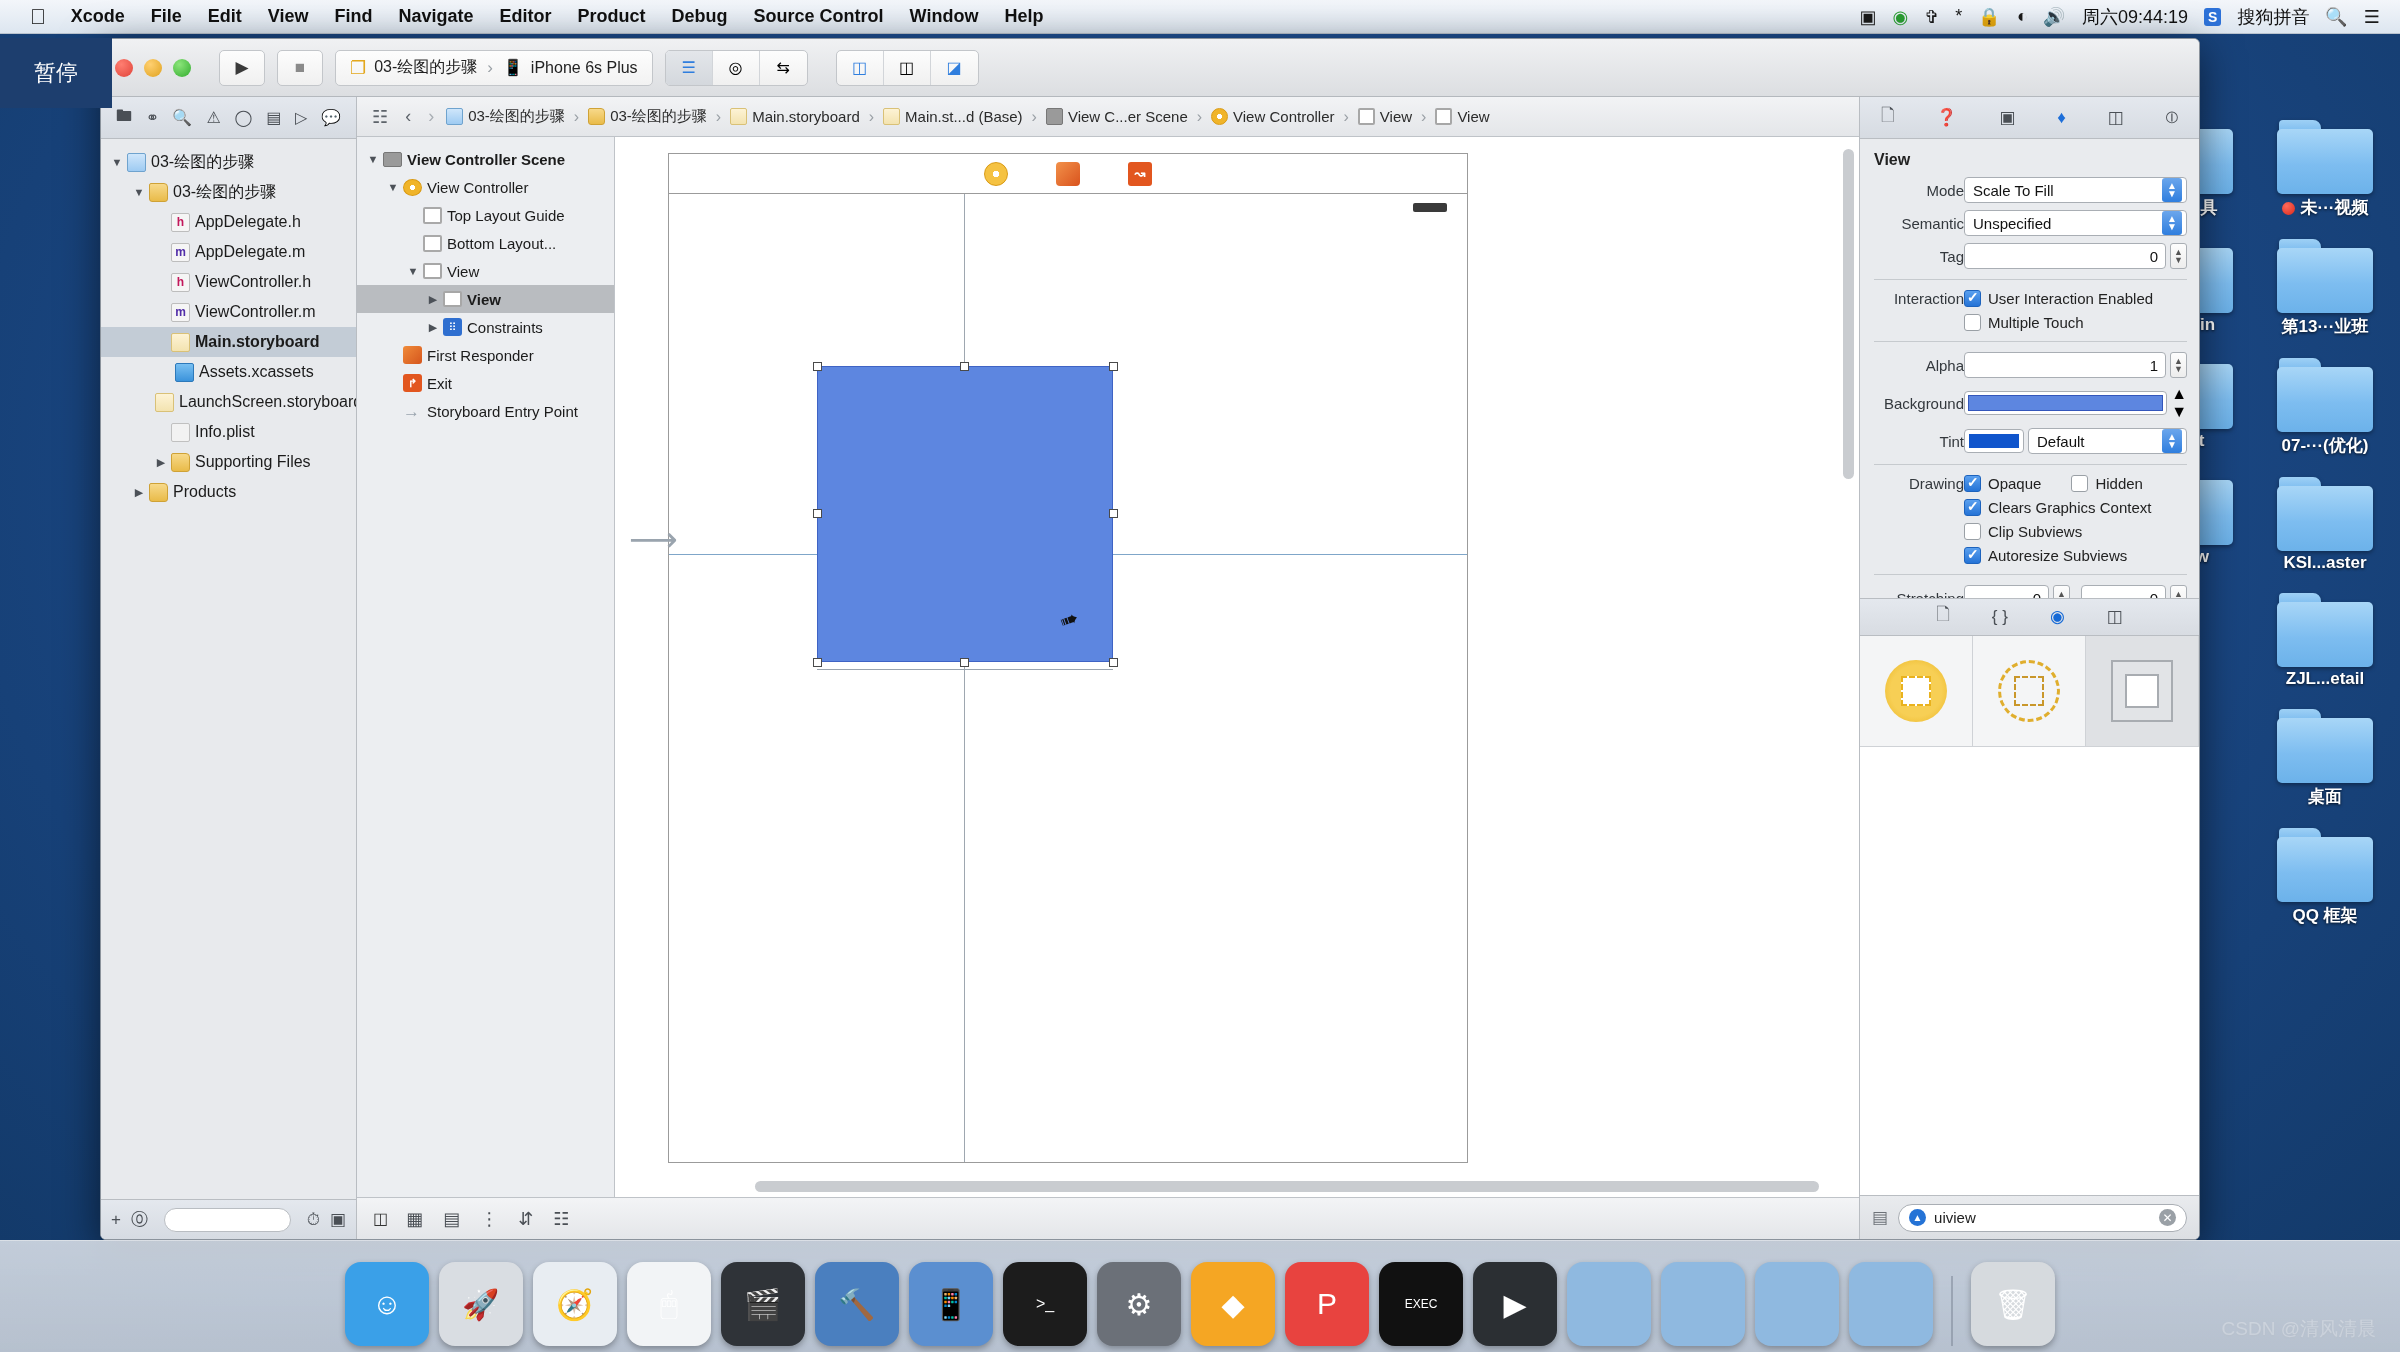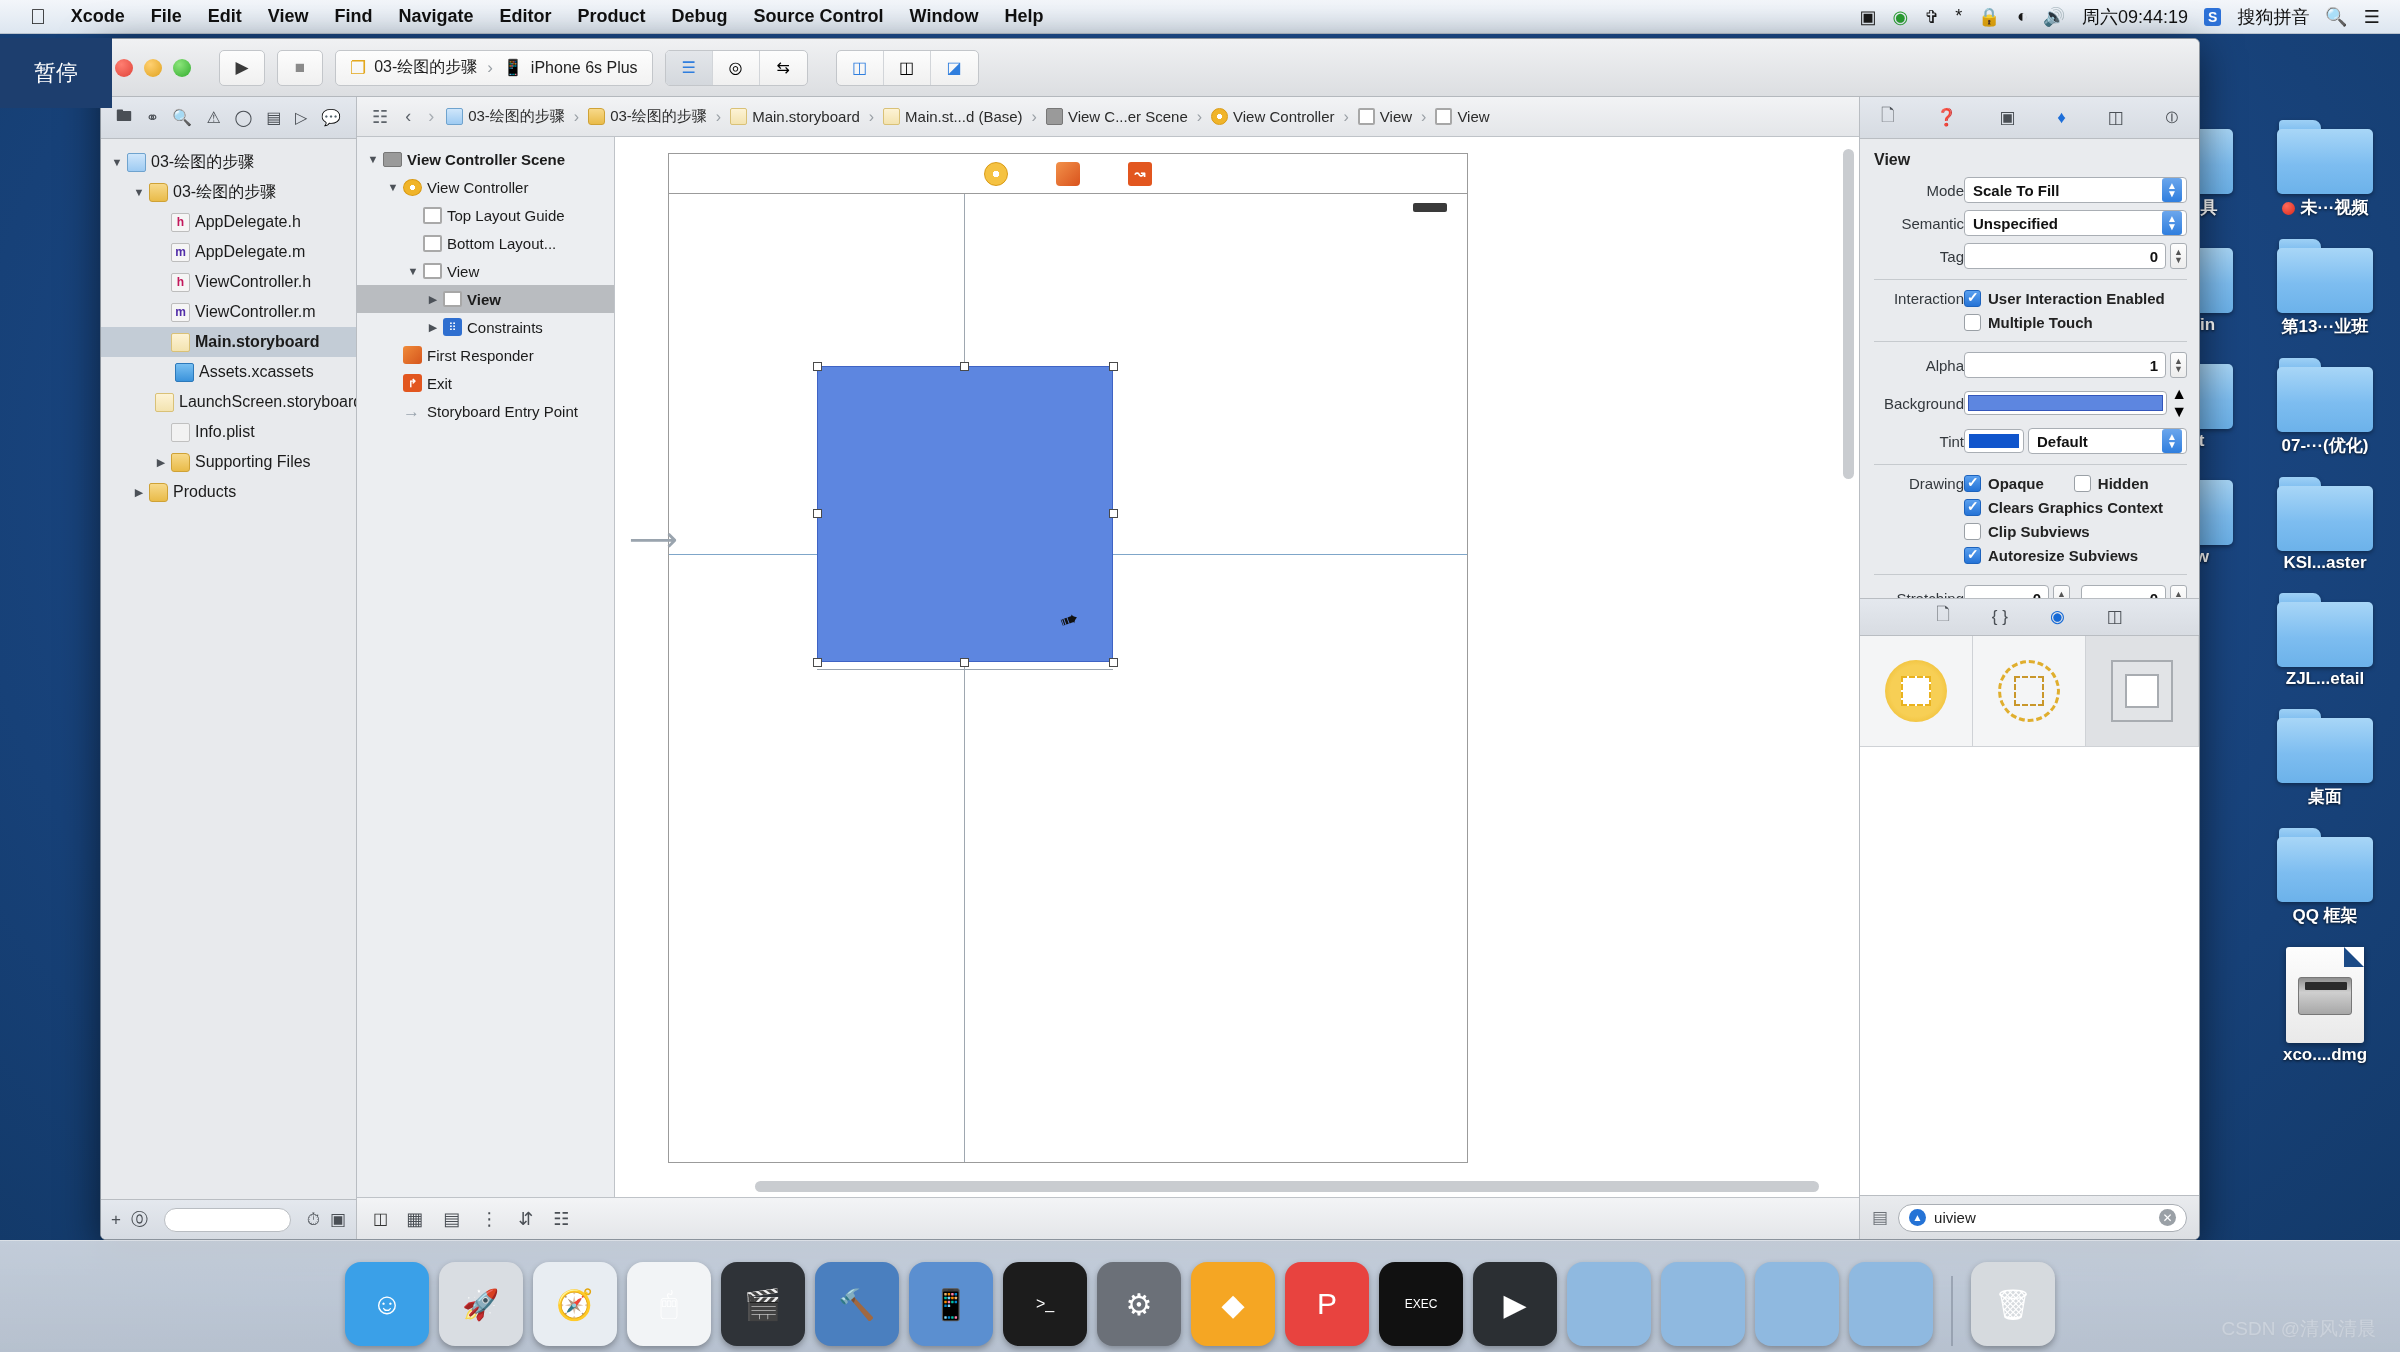--- a/index.html
+++ b/index.html
@@ -234,21 +234,21 @@
   #inspector { width:340px; background:#e9ebee; border-left:1px solid #b9bdc2; display:flex; flex-direction:column;}
   .insp-tabs {
     height:42px; background:linear-gradient(#e4e8ee,#d6dbe2); border-bottom:1px solid #b9bdc2;
     display:flex; align-items:center; justify-content:space-around; font-size:17px; color:#4a4f55;
   }
   .insp-tabs .t.active{color:#1e6fd9;}
   .insp-body{ flex:1; overflow:hidden; padding:10px 12px 0 0; }
   .insp-title{ font-size:16px; font-weight:bold; color:#222; padding:2px 0 8px 14px;}
   .frow{ display:flex; align-items:center; margin-bottom:7px; gap:0;}
   .flabel{ width:104px; text-align:right; font-size:15px; color:#33383d; flex:0 0 104px;}
-  .fctl{ flex:1; display:flex; align-items:center; gap:4px;font-weight:bold;}
+  .fctl{ flex:1; display:flex; align-items:center; gap:4px;}
   .popup{
     flex:1; height:26px; background:#fff; border:1px solid #a9aeb4; border-radius:4px;
     display:flex; align-items:center; padding:0 4px 0 8px; font-size:15px; color:#111; position:relative;
   }
   .popup .stepper-blue{
     margin-left:auto; width:20px; height:24px; background:linear-gradient(#6ba6ec,#2f7ede);
     border-radius:3px; color:#fff; font-size:10px; display:flex; flex-direction:column;
     align-items:center; justify-content:center; line-height:8px;
   }
   .numfield{
@@ -394,26 +394,20 @@
           <div class="body"></div>
         </div>
         <div class="desk-label">桌面</div>
       </div>
       <div class="desk-item">
         <div class="folder-ico">
           <div class="tab"></div>
           <div class="body"></div>
         </div>
         <div class="desk-label">QQ 框架</div>
-      </div>
-      <div class="desk-item">
-        <div class="dmg-ico">
-          <div class="dmg-inner"></div>
-        </div>
-        <div class="desk-label">xco....dmg</div>
       </div>
     </div>
   <div class="watermark">CSDN @清风清晨</div>
 </div>
 
 <div id="menubar">
   <span class="apple"></span>
   <span class="mi bold">Xcode</span>
   <span class="mi">File</span>
   <span class="mi">Edit</span>

